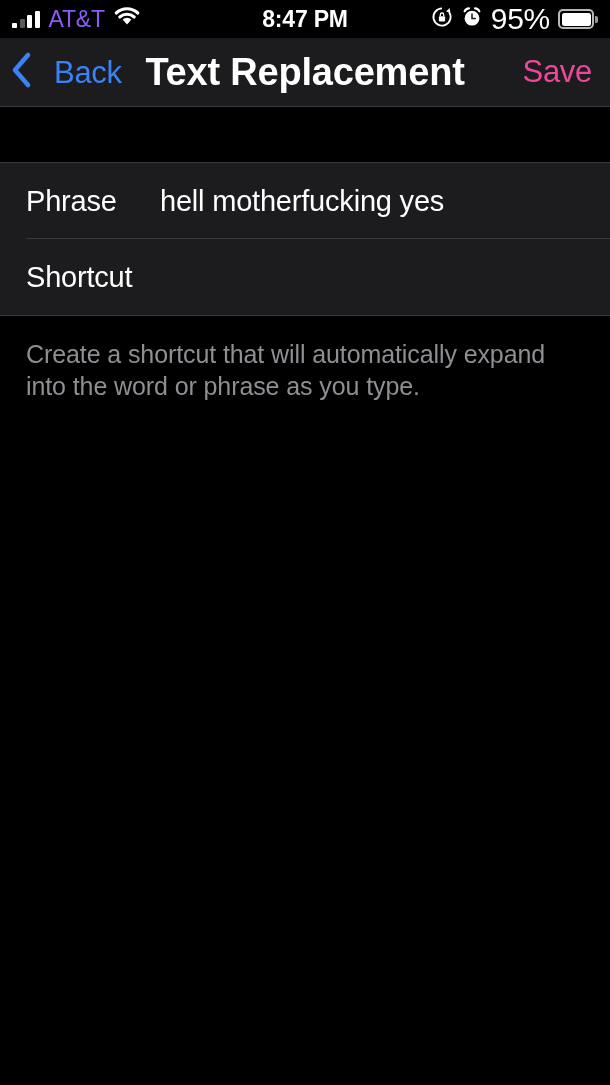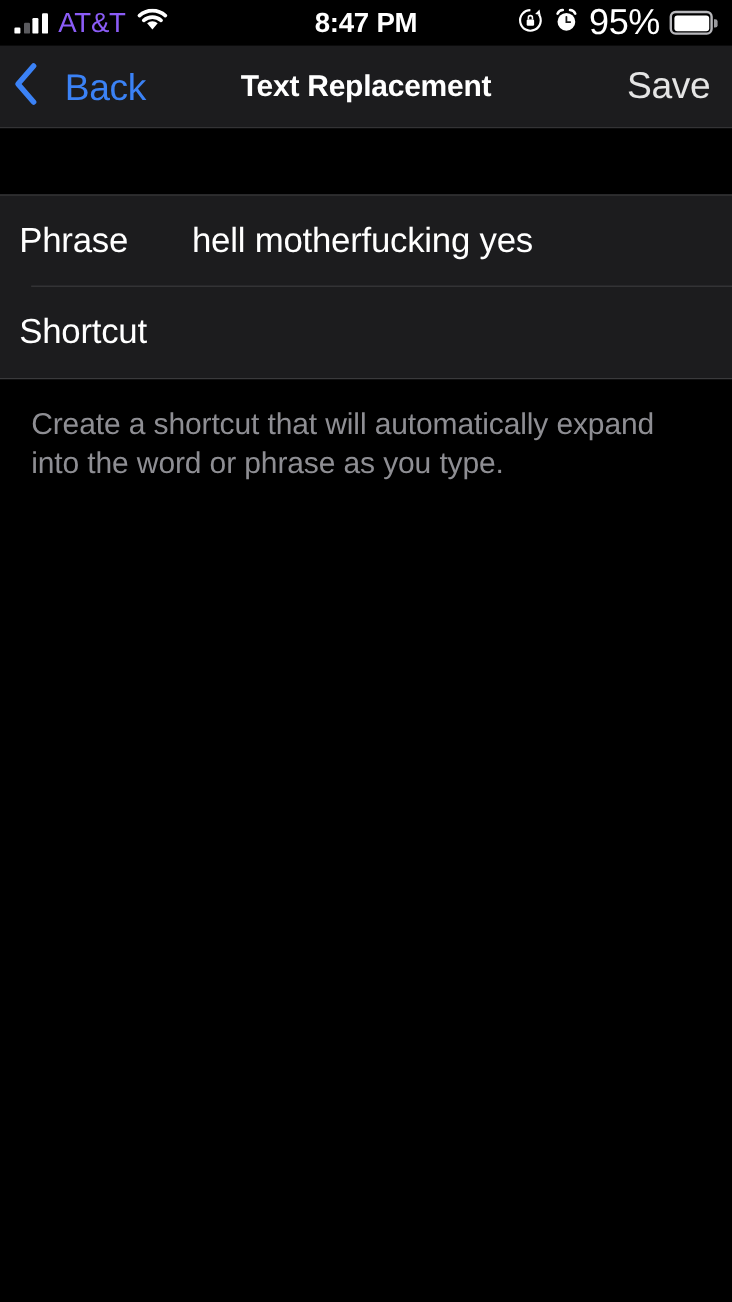--- a/index.html
+++ b/index.html
@@ -146,34 +146,34 @@
     line-height: 1;
   }
   .nav-title {
     position: absolute;
     left: 0; top: 0;
     width: 610px;
     height: 68px;
     display: flex;
     align-items: center;
     justify-content: center;
-    font-size: 25px;
+    font-size: 38px;
     font-weight: bold;
     color: #ffffff;
     letter-spacing: -0.2px;
     pointer-events: none;
   }
   .nav-save {
     position: absolute;
     right: 18px; top: 0;
     height: 68px;
     display: flex;
     align-items: center;
     font-size: 31px;
-    color: #e5e5e5;
+    color: #ec4899;
     letter-spacing: -0.3px;
     cursor: pointer;
   }
 
   
   .content {
     position: absolute;
     top: 107px; left: 0;
     width: 610px;
     bottom: 0;
@@ -188,21 +188,21 @@
   }
   .form-row {
     position: relative;
     height: 76px;
     display: flex;
     align-items: center;
     cursor: text;
   }
   .row-label {
     width: 160px;
-    padding-left: 16px;
+    padding-left: 26px;
     box-sizing: border-box;
     font-size: 29px;
     color: #ffffff;
     letter-spacing: -0.2px;
   }
   .row-value {
     flex: 1;
     font-size: 29px;
     color: #ffffff;
     letter-spacing: -0.2px;

